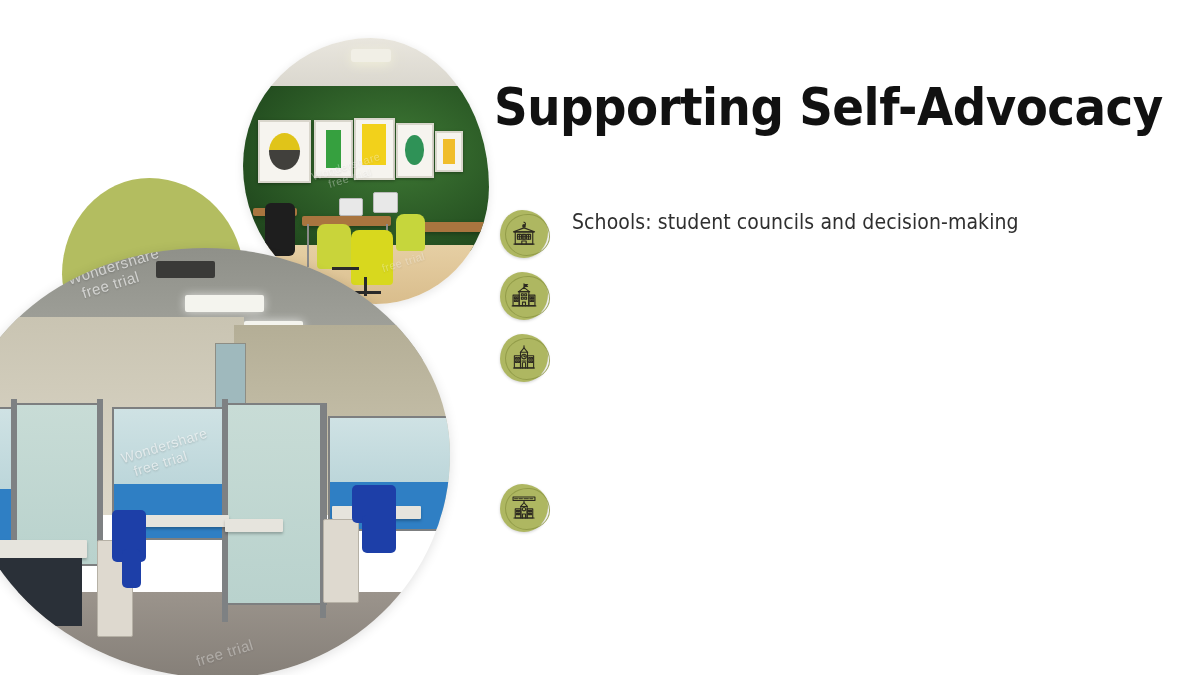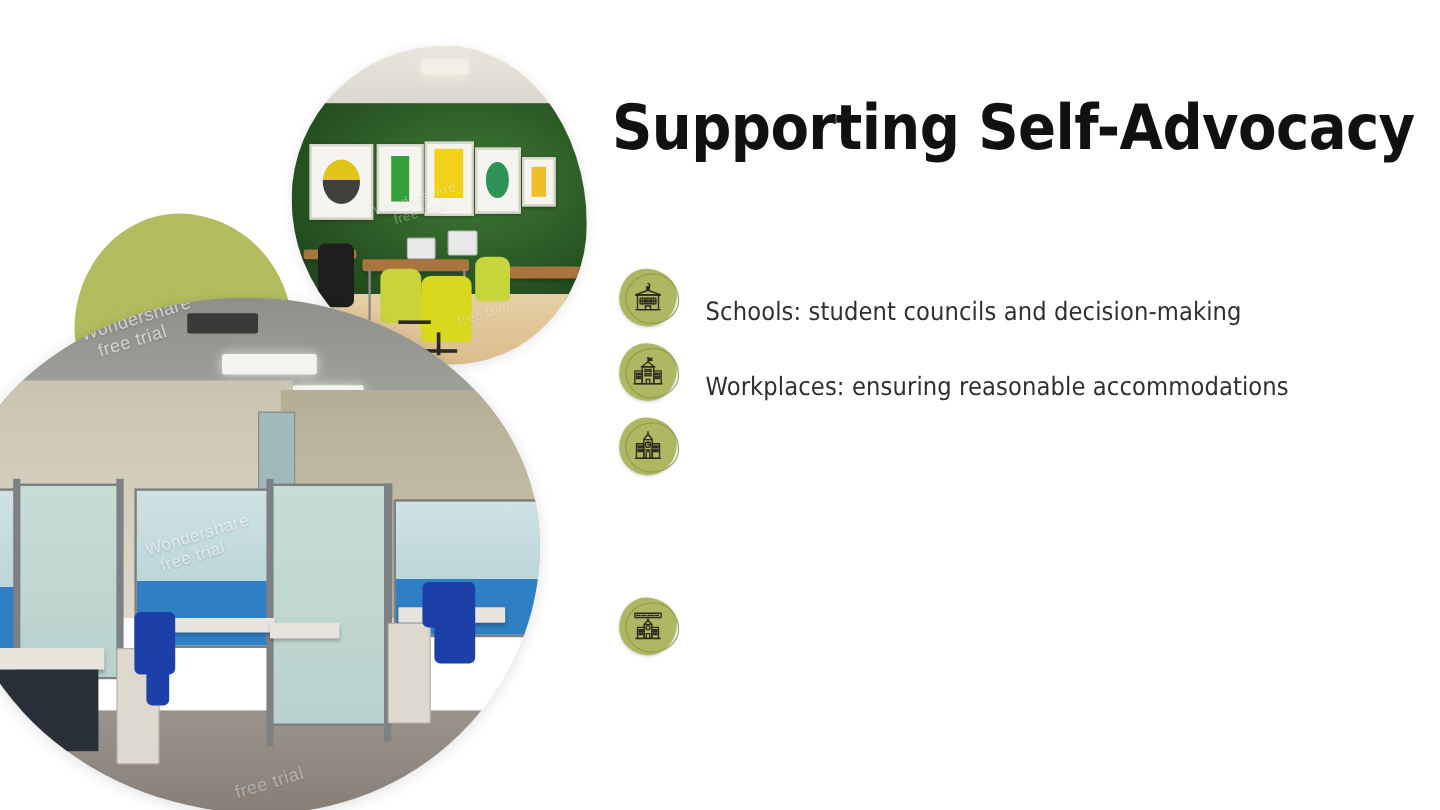--- a/index.html
+++ b/index.html
@@ -168,21 +168,21 @@
     letter-spacing: .5px;
     transform: rotate(-17deg);
     white-space: nowrap;
     text-shadow: 0 1px 2px rgba(0,0,0,.18);
     pointer-events: none;
   }
 
   
   .content {
     position: absolute;
-    left: 508px;
+    left: 492px;
     top: 0;
     width: 660px;
     height: 636px;
   }
   .slide-title {
     position: absolute;
     left: 2px;
     top: 80px;
     font-family: "DejaVu Sans Condensed", "Liberation Sans Narrow", "Liberation Sans", sans-serif;
     font-weight: 700;
@@ -204,21 +204,21 @@
     font-family: "DejaVu Sans Condensed", "Liberation Sans Narrow", "Liberation Sans", sans-serif;
     font-weight: 700;
     font-size: 21px;
     color: #1a1a1a;
     letter-spacing: 0.1px;
     margin: 0 0 10px 0;
   }
   .bullet-list { margin: 0; padding: 0; list-style: none; }
   .bullet {
     display: flex;
-    align-items: flex-end;
+    align-items: flex-start;
     height: 62px;
     margin: 0;
   }
   .badge {
     position: relative;
     flex: 0 0 auto;
     width: 48px;
     height: 48px;
     margin-left: 6px;
     margin-right: 24px;
@@ -419,21 +419,20 @@
                 <rect x="5" y="20.4" width="1.8" height="1.8"></rect>
                 <rect x="7.6" y="20.4" width="1.8" height="1.8"></rect>
                 <rect x="22.8" y="17" width="1.8" height="1.8"></rect>
                 <rect x="25.4" y="17" width="1.8" height="1.8"></rect>
                 <rect x="22.8" y="20.4" width="1.8" height="1.8"></rect>
                 <rect x="25.4" y="20.4" width="1.8" height="1.8"></rect>
                 <path d="M2.5 27.3 h27"></path>
               </svg>
             </span>
           </span>
-          <span class="bullet-text">Workplaces: ensuring reasonable accommodations</span>
         </li>
 
         <li class="bullet">
           <span class="badge">
             <span class="badge-blob"></span>
             <span class="badge-ring"></span>
             <span class="badge-icon">
               <svg viewBox="0 0 32 32" fill="none" stroke="#2d2a20" stroke-width="1.25" stroke-linecap="round" stroke-linejoin="round">
                 <path d="M16 2 v2.2"></path>
                 <path d="M11.8 9.5 L16 4.4 L20.2 9.5 Z"></path>

